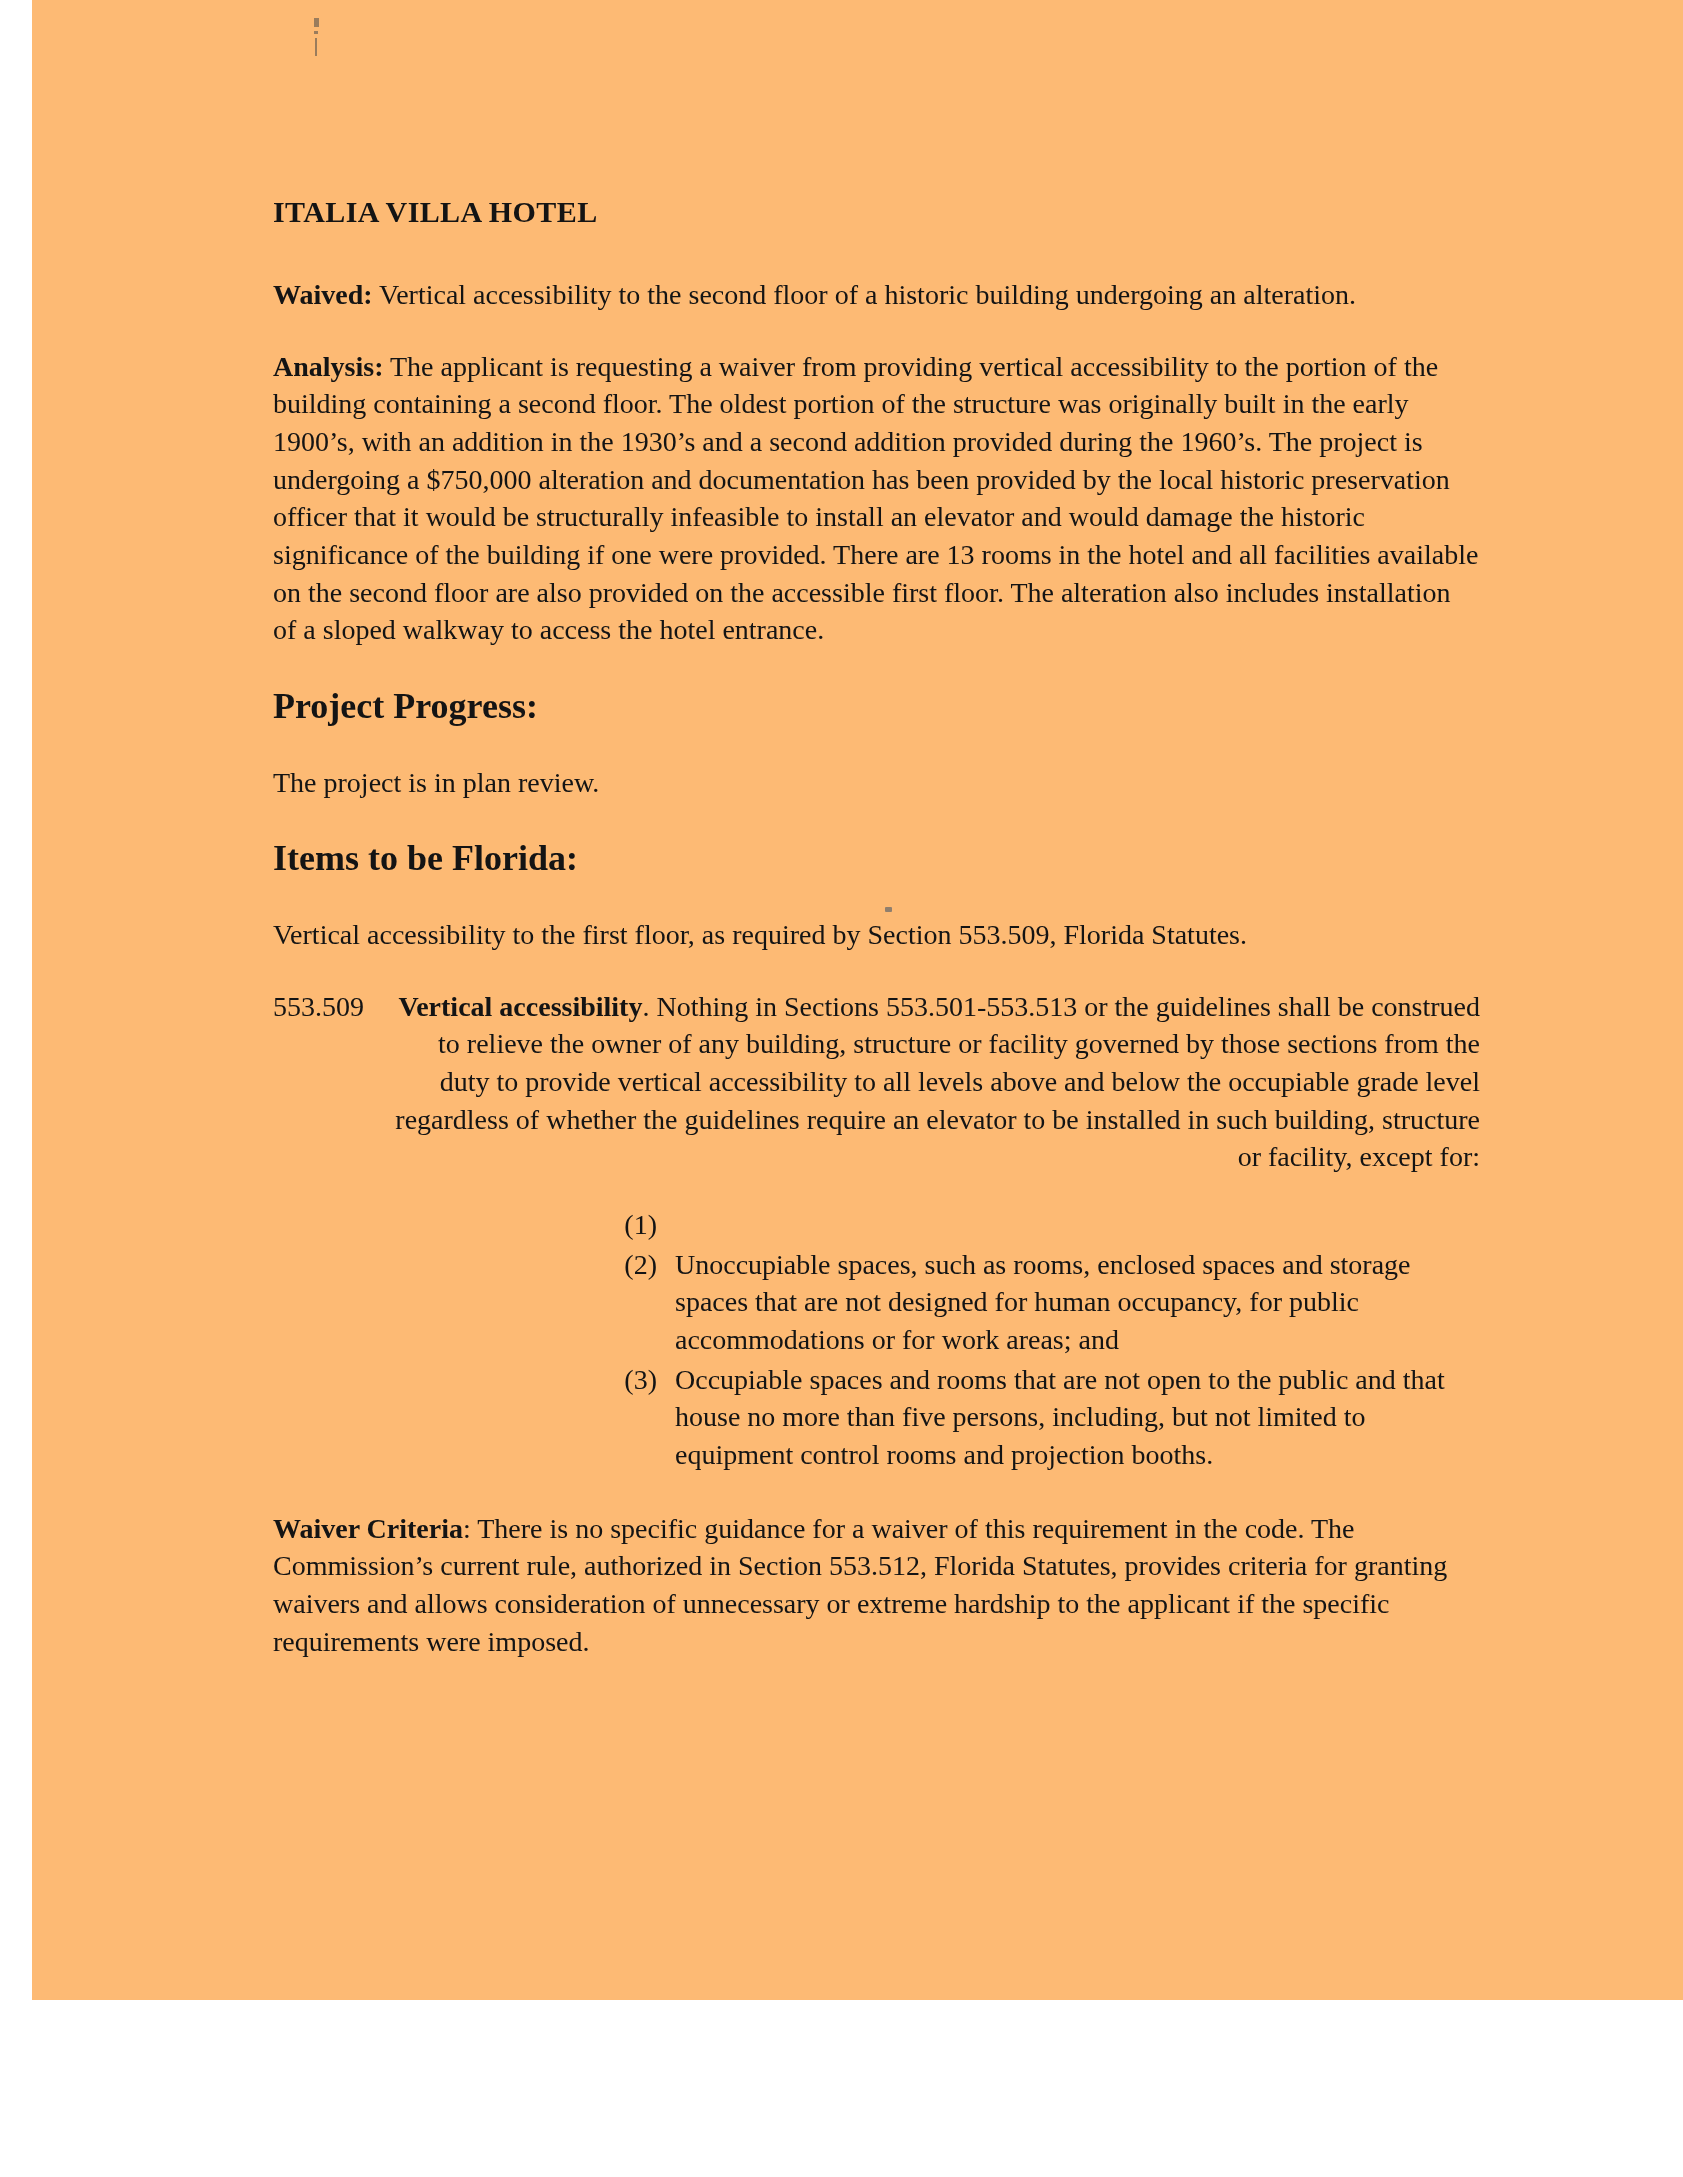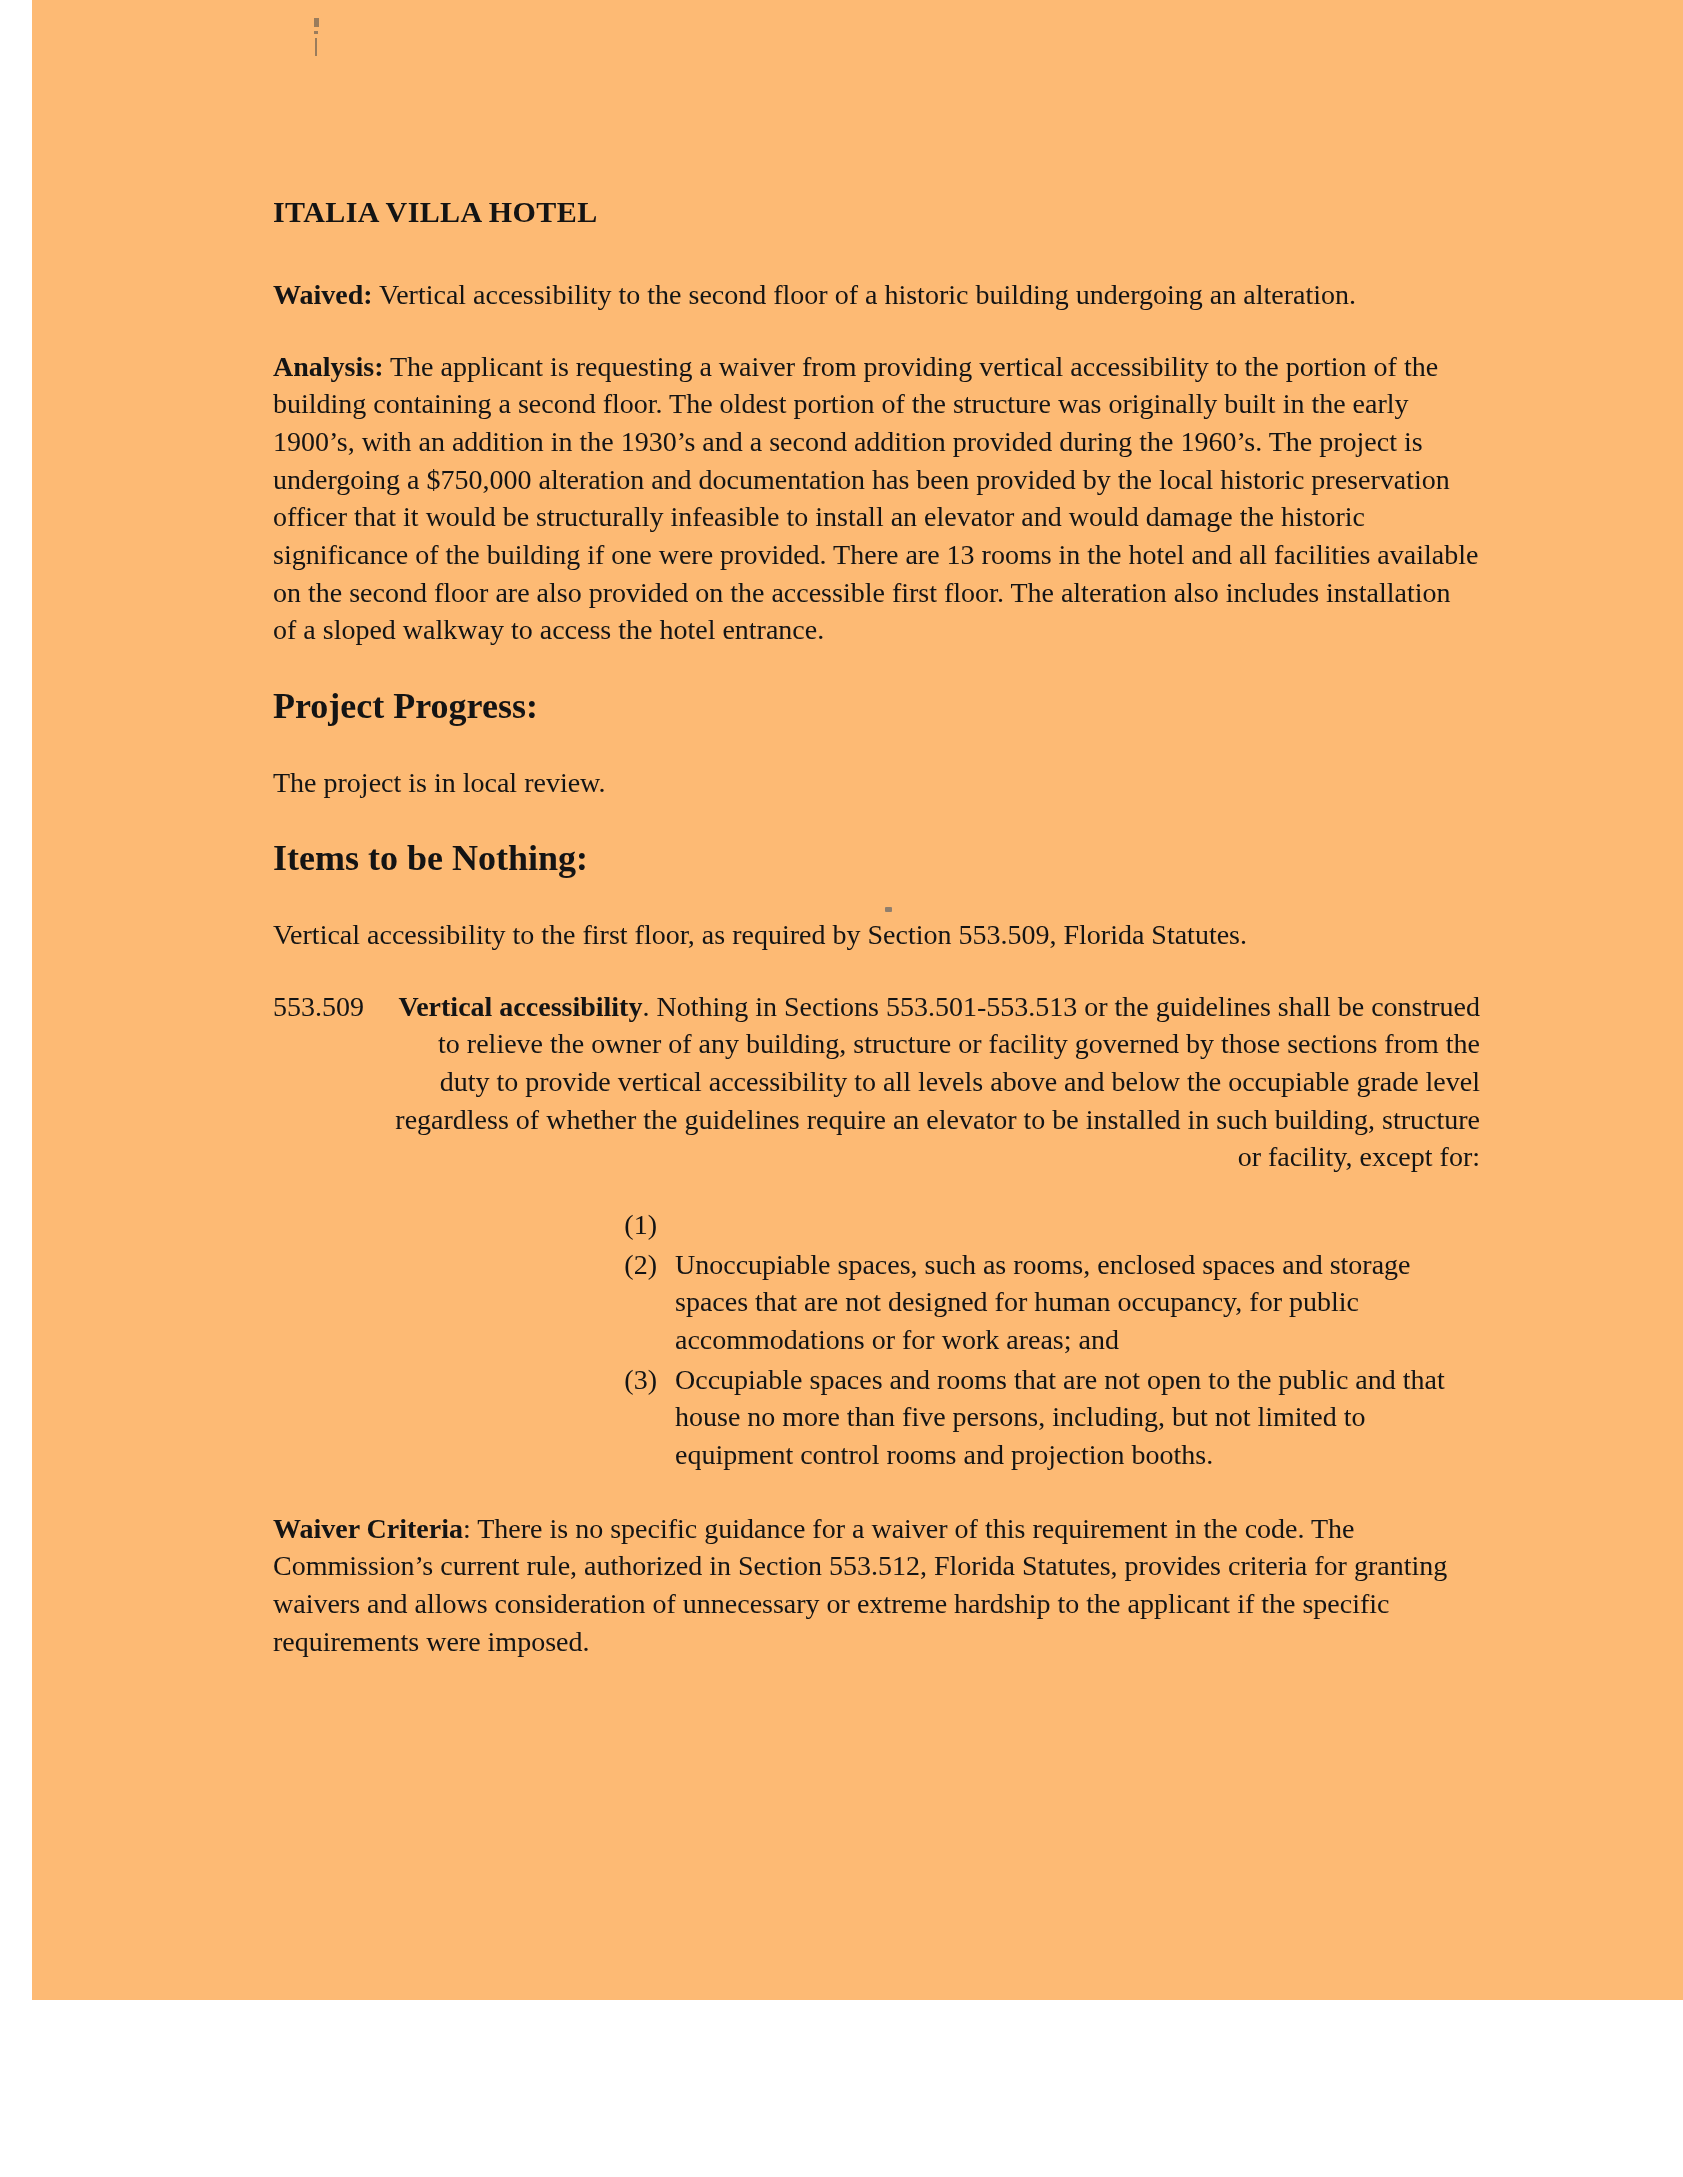--- a/index.html
+++ b/index.html
@@ -129,23 +129,23 @@
   <div class="content">
 
     <h1 class="doc-title">ITALIA VILLA HOTEL</h1>
 
     <p class="block"><span class="lead">Waived:</span><span> Vertical accessibility to the second floor of a historic building undergoing an alteration.</span></p>
 
     <p class="block"><span class="lead">Analysis:</span><span> The applicant is requesting a waiver from providing vertical accessibility to the portion of the building containing a second floor.  The oldest portion of the structure was originally built in the early 1900’s, with an addition in the 1930’s and a second addition provided during the 1960’s.  The project is undergoing a $750,000 alteration and documentation has been provided by the local historic preservation officer that it would be structurally infeasible to install an elevator and would damage the historic significance of the building if one were provided.  There are 13 rooms in the hotel and all facilities available on the second floor are also provided on the accessible first floor.  The alteration also includes installation of a sloped walkway to access the hotel entrance.</span></p>
 
     <h2 class="section">Project Progress:</h2>
 
-    <p class="block">The project is in local review.</p>
+    <p class="block">The project is in plan review.</p>
 
-    <h2 class="section">Items to be Nothing:</h2>
+    <h2 class="section">Items to be Florida:</h2>
 
     <p class="block">Vertical accessibility to the first floor, as required by Section 553.509, Florida Statutes.</p>
 
     <div class="statute">
       <div class="num">553.509</div>
       <div class="body"><span class="lead">Vertical accessibility</span><span>.  Nothing in Sections 553.501-553.513 or the guidelines shall be construed to relieve the owner of any building, structure or facility governed by those sections from the duty to provide vertical accessibility to all levels above and below the occupiable grade level regardless of whether the guidelines require an elevator to be installed in such building, structure or facility, except for:</span></div>
     </div>
 
     <ol class="sublist">
       <li>

